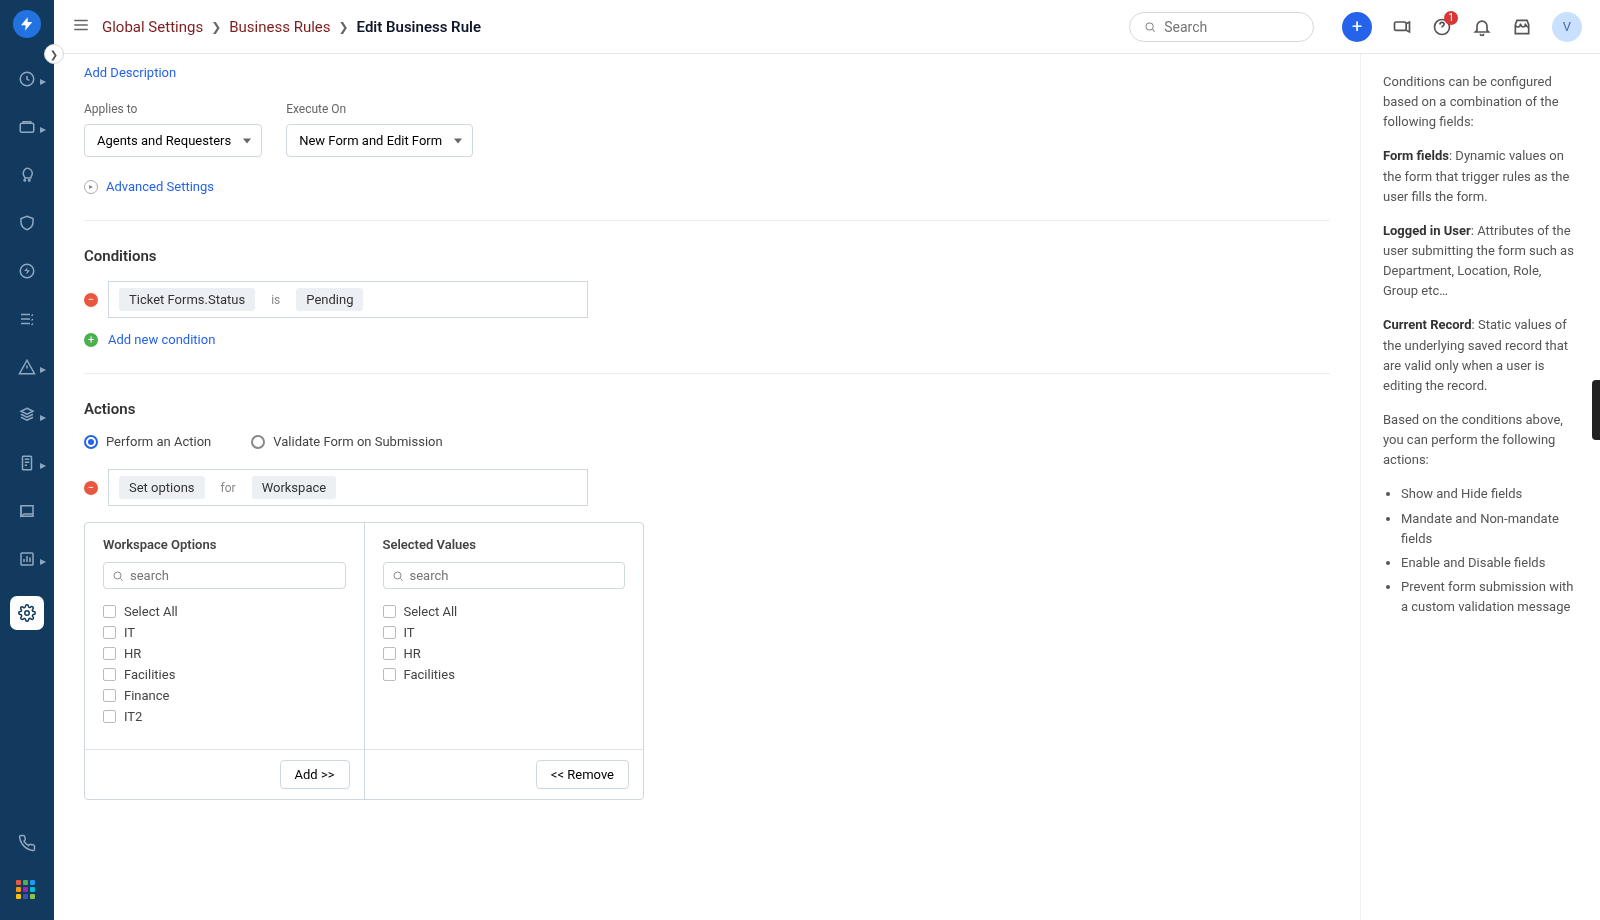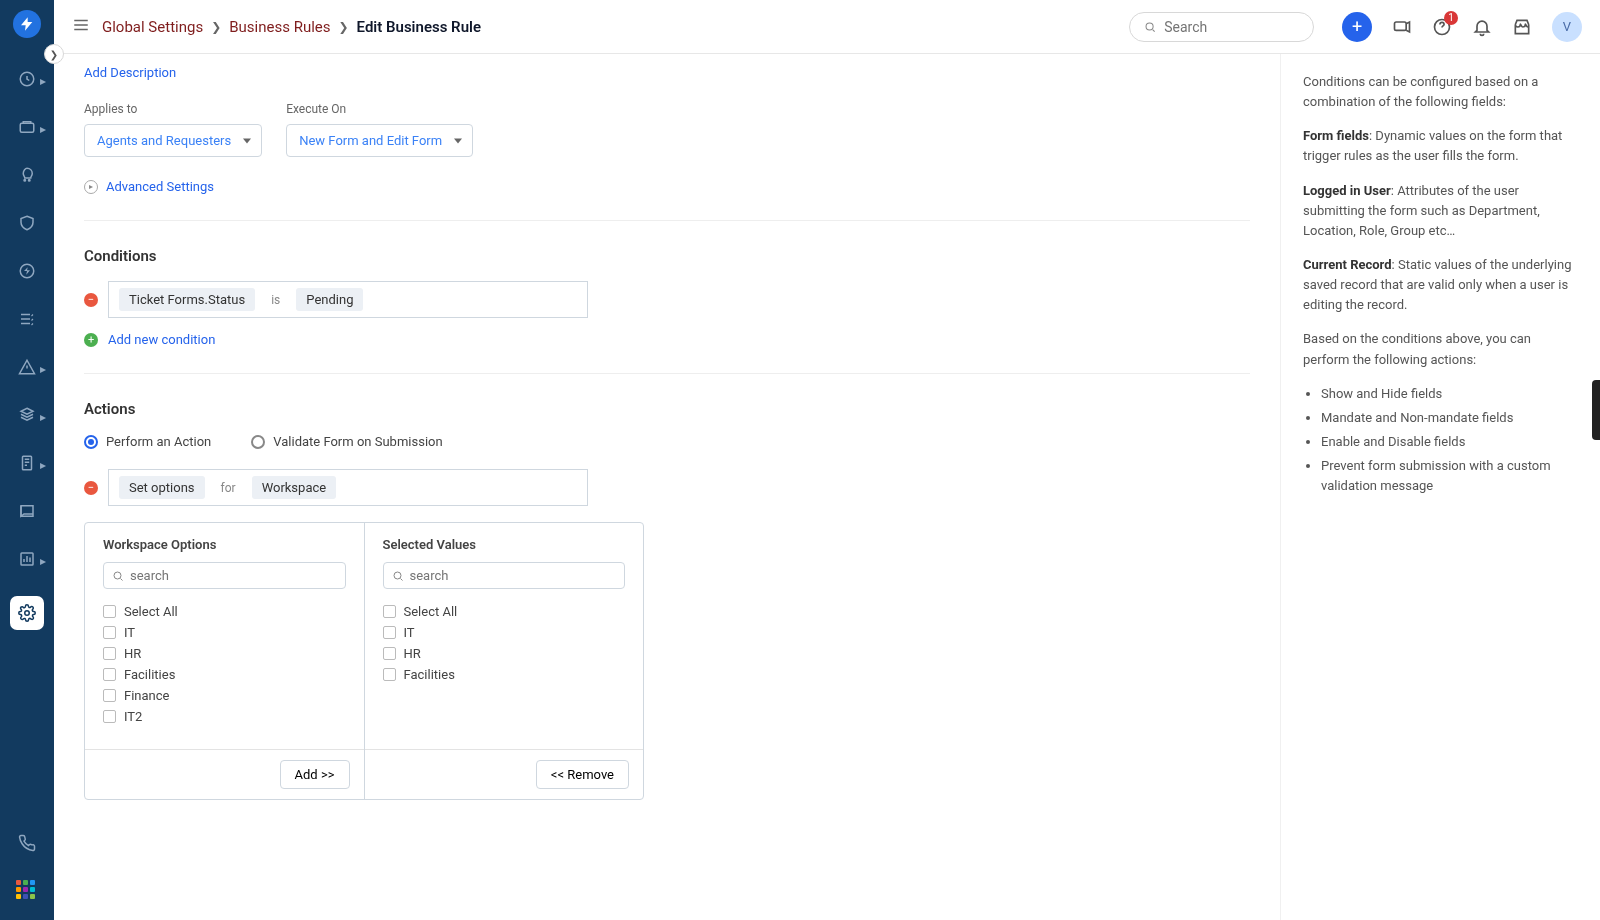--- a/index.html
+++ b/index.html
@@ -35,21 +35,21 @@
   .plus-btn { width: 30px; height: 30px; border-radius: 50%; background: #2563eb; color: #fff; display: flex; align-items: center; justify-content: center; font-size: 18px; cursor: pointer; }
   .badge { position: absolute; top: -6px; right: -6px; background: #d93737; color: #fff; font-size: 10px; border-radius: 50%; width: 14px; height: 14px; display: flex; align-items: center; justify-content: center; }
   .avatar { width: 30px; height: 30px; border-radius: 50%; background: #c9e0ff; color: #4a6ca8; display: flex; align-items: center; justify-content: center; font-size: 13px; cursor: pointer; }
 
   
   .body { flex: 1; display: flex; min-height: 0; }
   .content { flex: 1; padding: 10px 30px 30px 30px; overflow-y: auto; }
   .content .add-desc { color: #2563eb; font-size: 13px; cursor: pointer; }
   .row { display: flex; gap: 24px; margin-top: 22px; }
   .field label { font-size: 12px; color: #666; display: block; margin-bottom: 8px; }
-  .select { border: 1px solid #cfd7df; border-radius: 4px; padding: 8px 30px 8px 12px; font-size: 13px; color: #3b82f6; position: relative; cursor: pointer; background: #fff; display: inline-flex; align-items: center; }
+  .select { border: 1px solid #cfd7df; border-radius: 4px; padding: 8px 30px 8px 12px; font-size: 13px; color: #000000; position: relative; cursor: pointer; background: #fff; display: inline-flex; align-items: center; }
   .select::after { content: ''; border-left: 4px solid transparent; border-right: 4px solid transparent; border-top: 5px solid #666; position: absolute; right: 10px; top: 50%; transform: translateY(-50%); }
   .adv { margin-top: 22px; display: flex; align-items: center; gap: 8px; color: #2563eb; font-size: 13px; cursor: pointer; }
   .adv .chev { width: 14px; height: 14px; border: 1px solid #aaa; border-radius: 50%; display: flex; align-items: center; justify-content: center; color: #888; font-size: 8px; }
   .divider { border: none; border-top: 1px solid #eee; margin: 26px 0; }
   .section-title { font-size: 15px; font-weight: 600; color: #333; margin-bottom: 16px; }
   .radio-row { display: flex; gap: 40px; align-items: center; margin-bottom: 20px; font-size: 13px; }
   .radio-opt { display: flex; align-items: center; gap: 8px; cursor: pointer; }
   .radio { width: 14px; height: 14px; border-radius: 50%; border: 2px solid #2563eb; display: inline-block; position: relative; flex-shrink: 0; }
   .radio.on::after { content: ''; position: absolute; inset: 2px; background: #2563eb; border-radius: 50%; }
   .radio.off { border-color: #888; }
@@ -70,21 +70,21 @@
   .picker-search input { border: none; outline: none; flex: 1; font-size: 13px; }
   .picker-list { padding: 12px 18px; min-height: 160px; }
   .chk-row { display: flex; align-items: center; gap: 8px; font-size: 13px; padding: 3px 0; cursor: pointer; }
   .chk { width: 13px; height: 13px; border: 1px solid #bbb; border-radius: 2px; flex-shrink: 0; }
   .picker-foot { border-top: 1px solid #e3e3e3; padding: 10px 14px; display: flex; }
   .picker-col:first-child .picker-foot { justify-content: flex-end; }
   .picker-col:last-child .picker-foot { justify-content: flex-end; }
   .btn { background: #fff; border: 1px solid #cfd7df; border-radius: 4px; padding: 6px 14px; font-size: 13px; cursor: pointer; }
 
   
-  .help { width: 320px; padding: 18px 22px; font-size: 13px; color: #555; line-height: 1.55; border-left: 1px solid #f0f0f0; overflow-y: auto; }
+  .help { width: 240px; padding: 18px 22px; font-size: 13px; color: #555; line-height: 1.55; border-left: 1px solid #f0f0f0; overflow-y: auto; }
   .help p { margin-bottom: 14px; }
   .help strong { color: #333; }
   .help ul { padding-left: 18px; }
   .help li { margin-bottom: 4px; }
   .help-tab { position: fixed; right: 0; top: 380px; width: 8px; height: 60px; background: #222; border-radius: 4px 0 0 4px; }
 </style>
 </head>
 <body>
 
 <div class="app">

